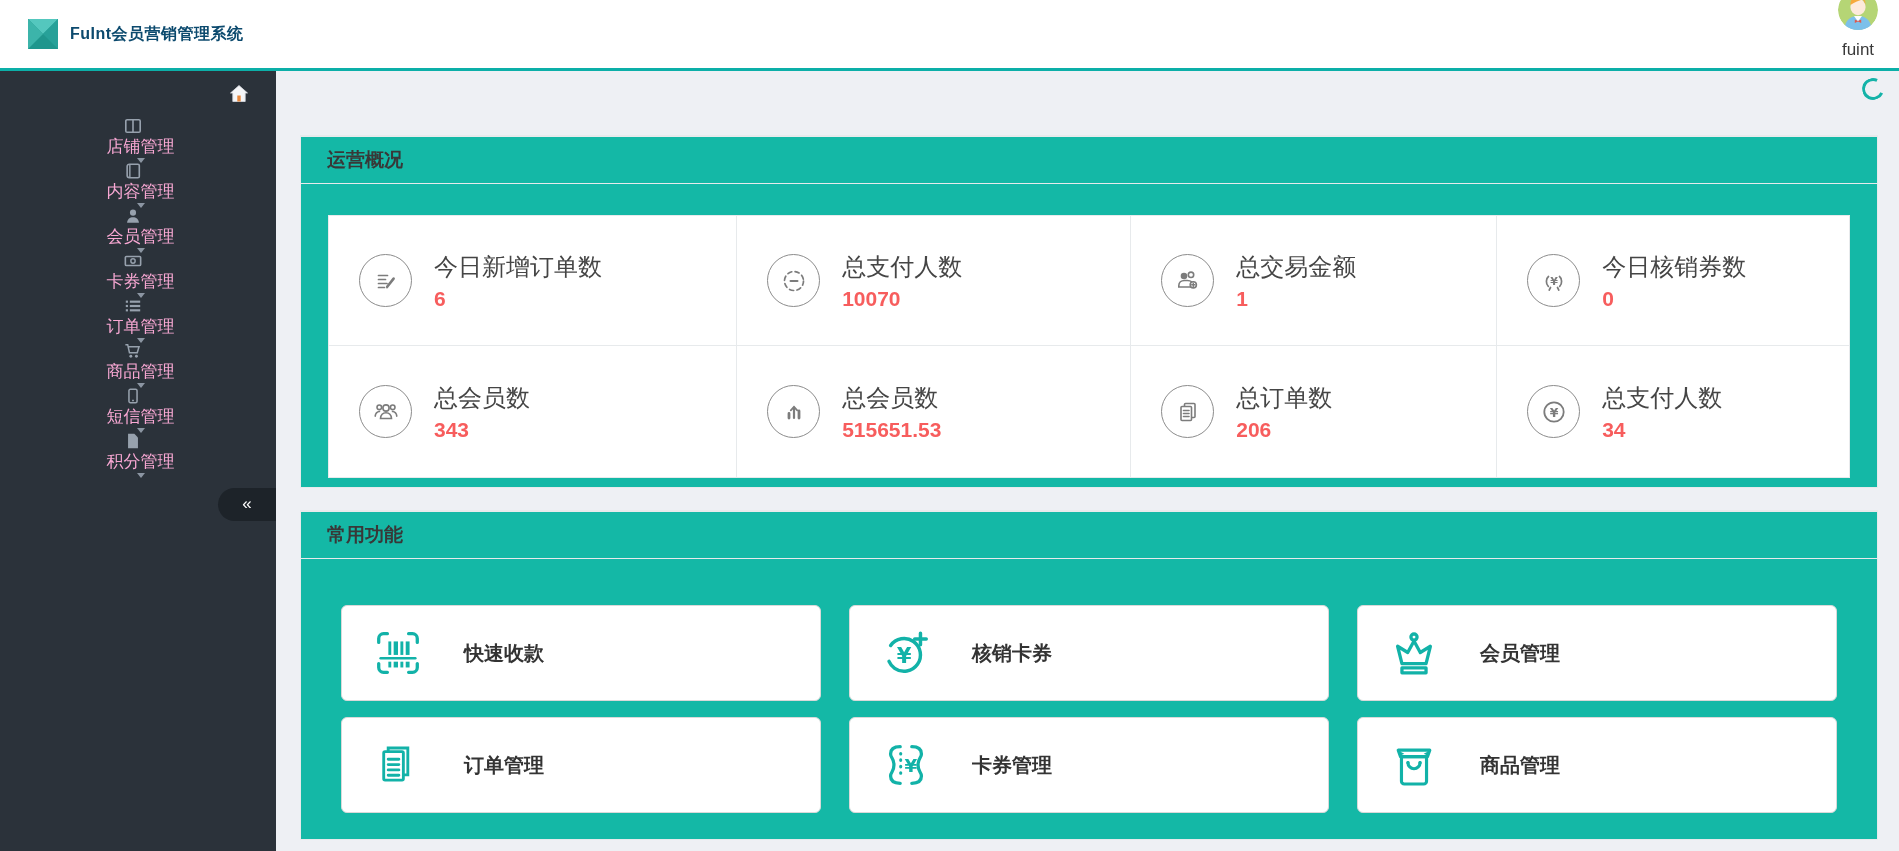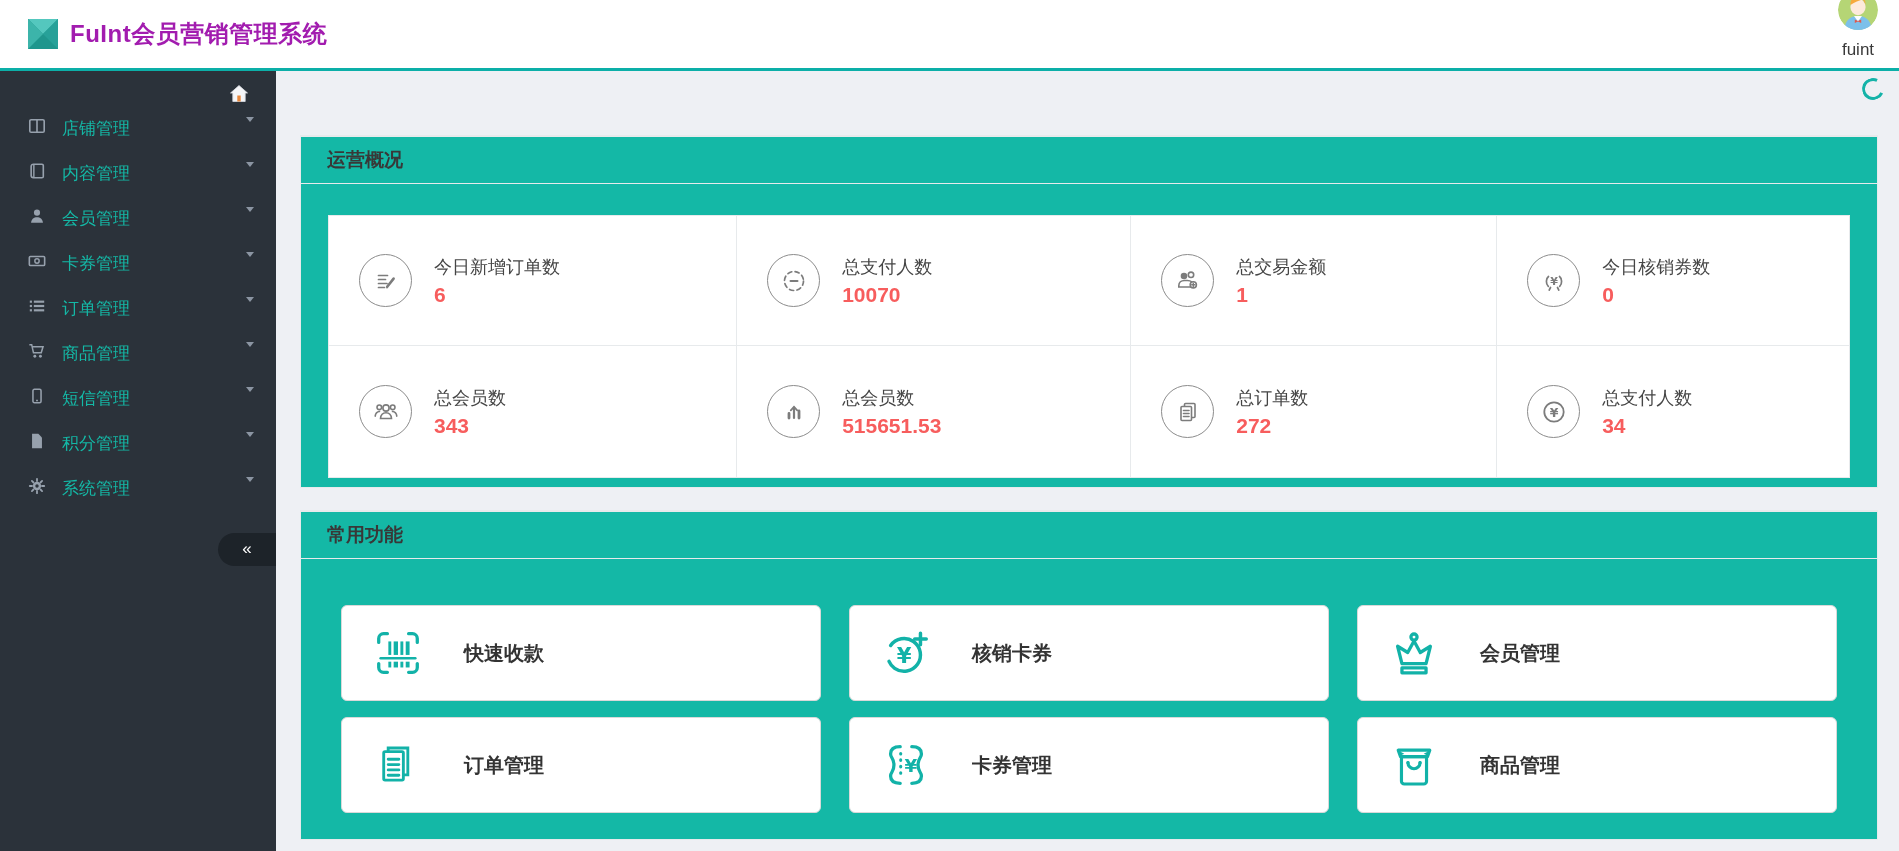--- a/index.html
+++ b/index.html
@@ -4,55 +4,55 @@
 <style>
   * { margin:0; padding:0; box-sizing:border-box; }
   html,body { width:1899px; height:851px; overflow:hidden; }
   body { font-family:"Liberation Sans","DejaVu Sans",sans-serif; background:#eef0f4; }
   .app { width:1899px; height:851px; display:flex; flex-direction:column; overflow:hidden; }
 
   
   .hdr { height:71px; background:#fff; border-bottom:3px solid #0cafa8; display:flex; align-items:center; justify-content:space-between; padding:0 21px 0 28px; flex:0 0 auto; }
   .brand { display:flex; align-items:center; gap:12px; }
   .logo { width:30px; height:30px; display:block; }
-  .app-title { font-size:24px; font-weight:bold; color:#a21caf; letter-spacing:0.5px; }
+  .app-title { font-size:16px; font-weight:bold; color:#0c4a6e; letter-spacing:0.5px; }
   .user { display:flex; align-items:center; gap:10px; cursor:pointer;flex-direction:column; }
   .avatar { width:40px; height:40px; border-radius:50%; overflow:hidden; display:block; }
   .uname { font-size:17px; color:#3a3a3a; }
   .ucaret { width:0; height:0; border-left:5px solid transparent; border-right:5px solid transparent; border-top:6px solid #555; margin-top:2px; }
 
   
   .bodyrow { flex:1; display:flex; min-height:0; }
 
   
   .sidebar { width:276px; background:#2b323a; flex:0 0 auto; display:flex; flex-direction:column; }
   .home-row { height:46px; display:flex; align-items:center; justify-content:flex-end; padding-right:26px; }
   .home-btn { width:22px; height:22px; cursor:pointer; }
-  .nav-item { height:45px; display:flex; padding:0 22px 0 27px; color:#14b8a6; cursor:pointer; text-decoration:none; }
+  .nav-item { height:45px; display:flex; align-items:center; padding:0 22px 0 27px; color:#f9a8d4; cursor:pointer; text-decoration:none;flex-direction:column; }
   .nicon { width:20px; height:18px; margin-right:15px; display:flex; align-items:center; justify-content:center; flex:0 0 auto; }
   .nlabel { flex:1; font-size:17px; }
   .ncaret { width:0; height:0; border-left:4.5px solid transparent; border-right:4.5px solid transparent; border-top:5.5px solid #8b95a2; }
   .collapse-pill { margin:11px 0 0 auto; width:58px; height:33px; background:#1d2329; border-radius:17px 0 0 17px; color:#fff; display:flex; align-items:center; justify-content:center; font-size:17px; cursor:pointer; padding-bottom:2px; }
 
   
   .main { flex:1; position:relative; padding:64px 21px 0 24px; background:#eef0f4; min-width:0; }
   .spinner { position:absolute; top:7px; right:15px; width:22px; height:22px; border:3px solid #14b3a8; border-right-color:transparent; border-radius:50%; transform:rotate(-20deg); }
 
   .panel { background:#14b8a6; border:1px solid #e7eaec; border-top:2px solid #e7eaec; }
   .panel-h { height:47px; line-height:46px; padding-left:26px; font-size:19px; font-weight:bold; color:#383838; border-bottom:1px solid #e7eaec; }
 
   
   .panel-ov { height:353px; }
   .ov-body { padding:31px 27px 14px; }
   .stat-grid { border:1px solid #e7eaec; display:grid; grid-template-columns:1.16fr 1.12fr 1.04fr 1fr; grid-template-rows:130px 131px; }
   .stat-cell { display:flex; align-items:center; padding-left:30px; gap:22px; border-right:1px solid #e7eaec; border-bottom:1px solid #e7eaec; background:#fff; }
   .stat-cell:nth-child(4n) { border-right:none; }
   .stat-cell:nth-child(n+5) { border-bottom:none; }
   .stat-ic { width:53px; height:53px; border:1px solid #8c8c8c; border-radius:50%; display:flex; align-items:center; justify-content:center; flex:0 0 auto; }
-  .stat-label { font-size:18px; color:#454545; }
+  .stat-label { font-size:24px; color:#454545; }
   .stat-value { font-size:21px; font-weight:bold; color:#f75d5d; margin-top:4px; }
 
   
   .panel-qa { margin-top:22px; height:330px; }
   .qa-body { padding:46px 40px 26px; display:grid; grid-template-columns:repeat(3,1fr); grid-template-rows:96px 96px; column-gap:28px; row-gap:16px; }
   .action-card { border:1px solid #d9d9d9; border-radius:6px; background:#fff; display:flex; align-items:center; padding-left:28px; gap:38px; cursor:pointer; }
   .act-ic { width:56px; height:56px; display:flex; align-items:center; justify-content:center; color:#12b2a8; flex:0 0 auto; }
   .act-label { font-size:20px; font-weight:bold; color:#333; }
 
   svg { display:block; }
@@ -182,40 +182,20 @@
         <a class="nav-item">
           <span class="nicon">
             <svg width="18" height="18" viewBox="0 0 20 20">
                 <path d="M4.5 2h7l4 4.2V18h-11z" fill="#97a1ad"></path>
               </svg>
           </span>
           <span class="nlabel">积分管理</span>
           <span class="ncaret"></span>
         </a>
 
-        <a class="nav-item">
-          <span class="nicon">
-            <svg width="18" height="18" viewBox="0 0 20 20">
-              <g fill="#97a1ad">
-                <rect x="9" y="1" width="2" height="4.5" rx="1"></rect>
-                  <rect x="9" y="14.5" width="2" height="4.5" rx="1"></rect>
-                <rect x="9" y="1" width="2" height="4.5" rx="1" transform="rotate(45 10 10)"></rect>
-                  <rect x="9" y="14.5" width="2" height="4.5" rx="1" transform="rotate(45 10 10)"></rect>
-                <rect x="9" y="1" width="2" height="4.5" rx="1" transform="rotate(90 10 10)"></rect>
-                  <rect x="9" y="14.5" width="2" height="4.5" rx="1" transform="rotate(90 10 10)"></rect>
-                <rect x="9" y="1" width="2" height="4.5" rx="1" transform="rotate(135 10 10)"></rect>
-                  <rect x="9" y="14.5" width="2" height="4.5" rx="1" transform="rotate(135 10 10)"></rect>
-              </g>
-              <circle cx="10" cy="10" r="4.6" fill="#97a1ad"></circle>
-                <circle cx="10" cy="10" r="1.9" fill="#2b323a"></circle>
-            </svg>
-          </span>
-          <span class="nlabel">系统管理</span>
-          <span class="ncaret"></span>
-        </a>
 
       </nav>
       <div class="collapse-pill">
         <span>«</span>
       </div>
     </aside>
 
     <main class="main">
       <div class="spinner"></div>
 
@@ -314,21 +294,21 @@
             <div class="stat-cell">
               <span class="stat-ic">
                 <svg width="28" height="28" viewBox="0 0 28 28" fill="none" stroke="#7c7c7c" stroke-width="1.6" stroke-linecap="round">
                   <rect x="10.5" y="5.5" width="10.5" height="14" rx="1"></rect>
                   <rect x="7" y="8.5" width="10.5" height="14" rx="1" fill="#fff"></rect>
                   <path d="M9.5 12.5h5.5M9.5 15.5h5.5M9.5 18.5h5.5"></path>
                 </svg>
               </span>
               <div>
                 <div class="stat-label">总订单数</div>
-                <div class="stat-value">272</div>
+                <div class="stat-value">206</div>
               </div>
             </div>
 
             <div class="stat-cell">
               <span class="stat-ic">
                 <svg width="28" height="28" viewBox="0 0 28 28" fill="none" stroke="#7c7c7c">
                   <circle cx="14" cy="14" r="9.7" stroke-width="1.8"></circle>
                   <text x="14" y="18.5" text-anchor="middle" font-size="12.5" font-weight="bold" fill="#7c7c7c" stroke="none" font-family="'DejaVu Sans',sans-serif">¥</text>
                 </svg>
               </span>

